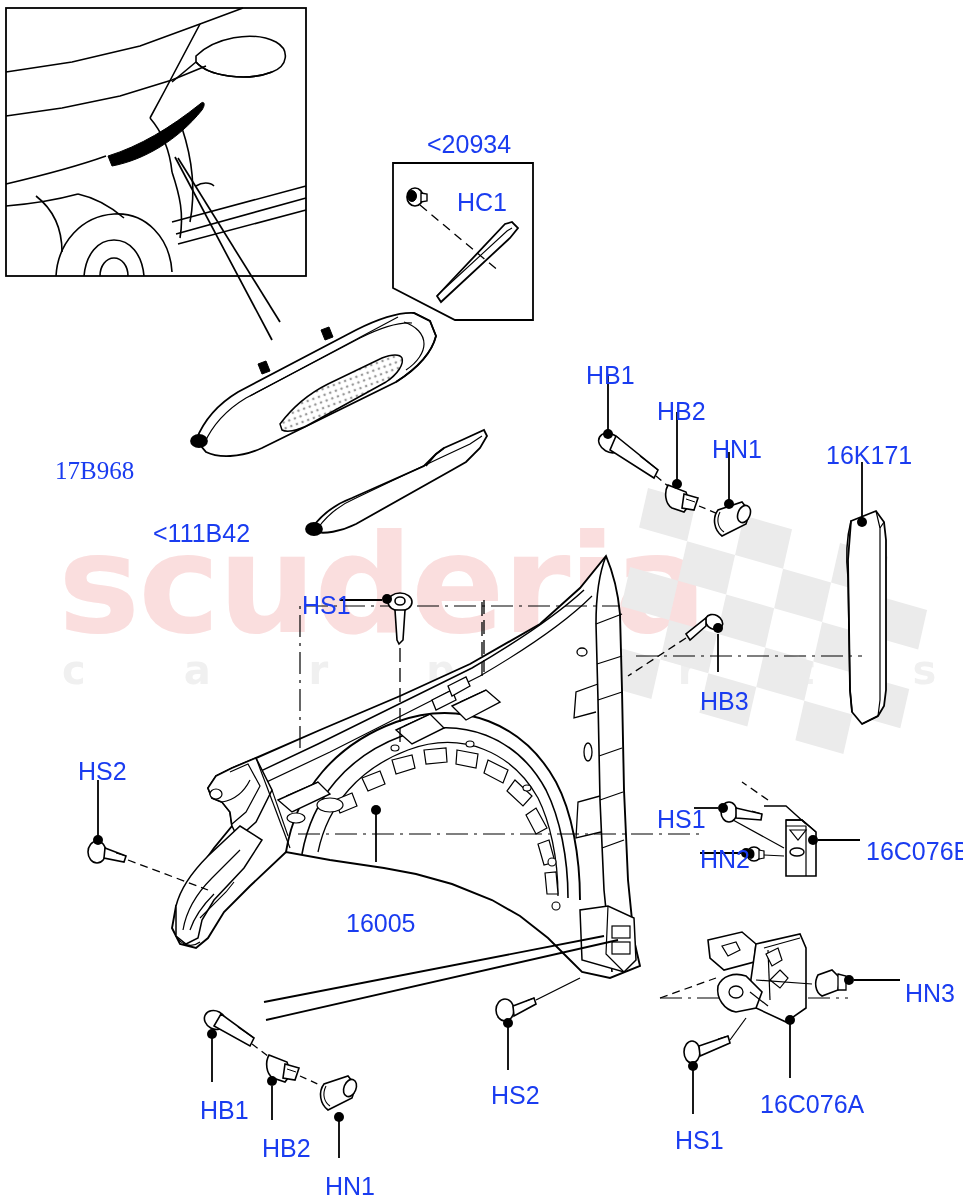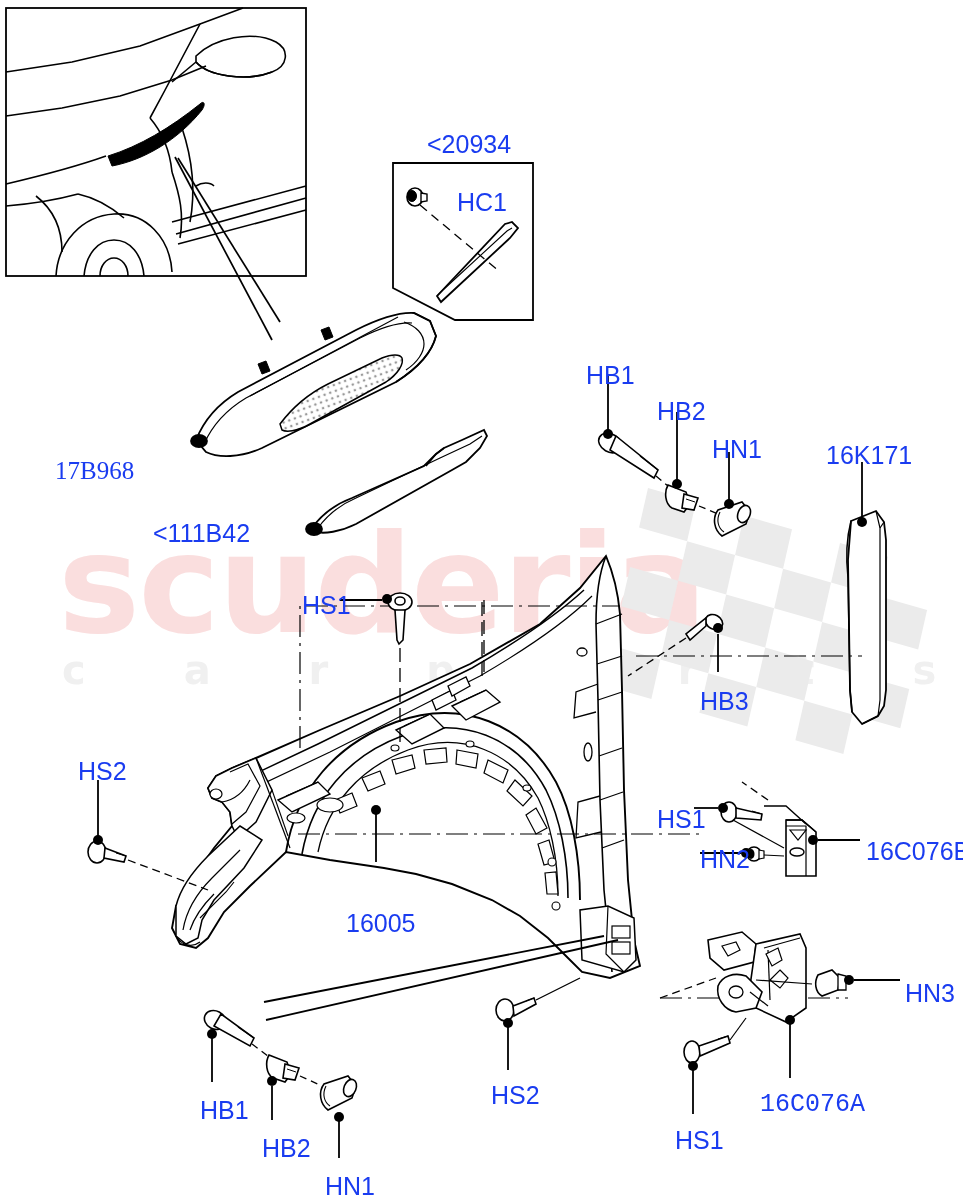--- a/index.html
+++ b/index.html
@@ -498,19 +498,19 @@
   <div class="lbl" style="left:826px;  top:441px;">16K171</div>
   <div class="lbl" style="left:302px;  top:591px;">HS1</div>
   <div class="lbl" style="left:700px;  top:687px;">HB3</div>
   <div class="lbl" style="left:78px;   top:757px;">HS2</div>
   <div class="lbl" style="left:346px;  top:873px;margin-top:36px;">16005</div>
   <div class="lbl" style="left:657px;  top:805px;">HS1</div>
   <div class="lbl" style="left:662px;  top:845px;margin-left:38px;">HN2</div>
   <div class="lbl" style="left:866px;  top:837px;">16C076B</div>
   <div class="lbl" style="left:905px;  top:979px;">HN3</div>
   <div class="lbl" style="left:491px;  top:1081px;">HS2</div>
-  <div class="lbl" style="left:760px;  top:1090px;font-family:Liberation Mono, monospace;">16C076A</div>
+  <div class="lbl" style="left:760px;  top:1090px;">16C076A</div>
   <div class="lbl" style="left:200px;  top:1096px;">HB1</div>
   <div class="lbl" style="left:262px;  top:1134px;">HB2</div>
   <div class="lbl" style="left:675px;  top:1126px;">HS1</div>
   <div class="lbl" style="left:325px;  top:1172px;">HN1</div>
 
 </div>
 
 </body></html>

